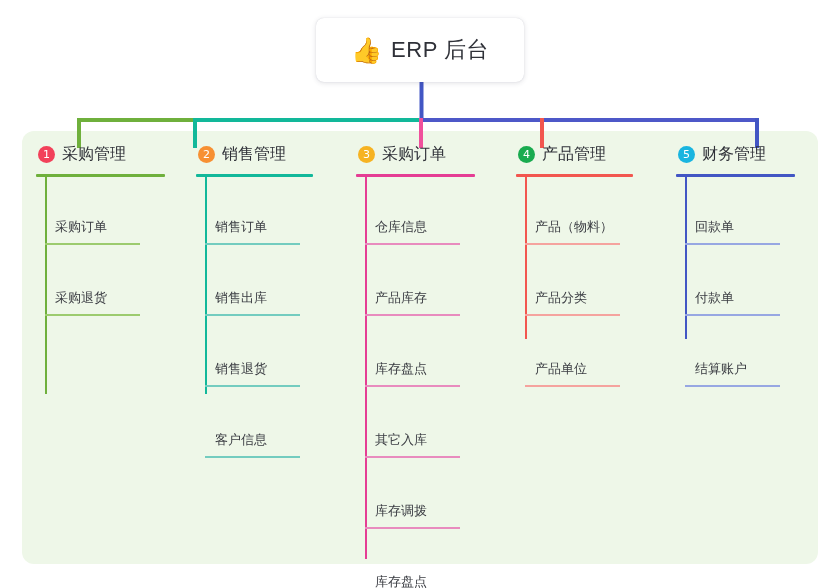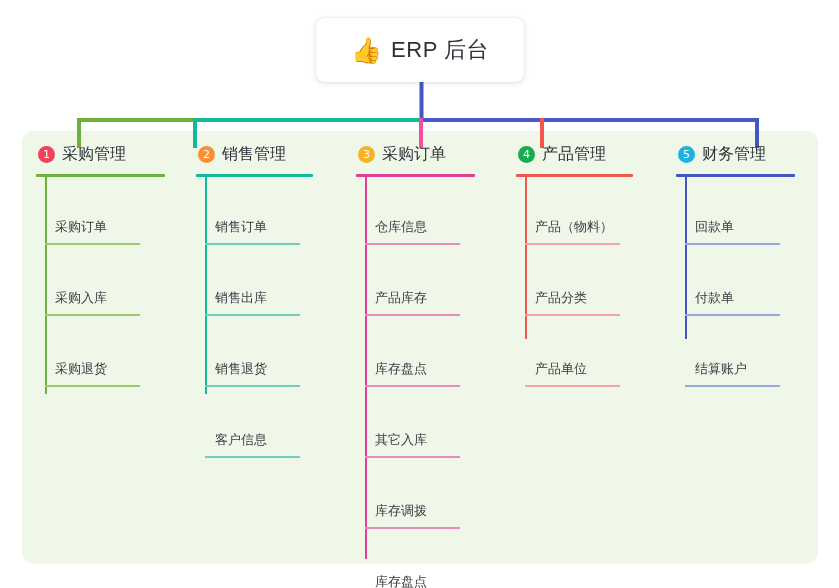--- a/index.html
+++ b/index.html
@@ -180,24 +180,20 @@
         <span class="col-title">采购管理</span>
       </div>
       <div class="head-rule" style="background: rgb(111, 176, 60); width: 129px;"></div>
       <div class="spine" style="background: rgb(111, 176, 60); height: 220px;"></div>
       <div class="leaves">
         <div class="leaf">
           <span class="leaf-label">采购订单</span>
           <div class="leaf-rule" style="background: rgb(156, 203, 110);"></div>
         </div>
         <div class="leaf">
-          <span class="leaf-label">采购入库</span>
-          <div class="leaf-rule" style="background: rgb(156, 203, 110);"></div>
-        </div>
-        <div class="leaf">
           <span class="leaf-label">采购退货</span>
           <div class="leaf-rule" style="background: rgb(156, 203, 110);"></div>
         </div>
       </div>
     </div>
     <div class="column">
       <div class="col-head">
         <span class="badge" style="background: rgb(247, 144, 51);">2</span>
         <span class="col-title">销售管理</span>
       </div>

